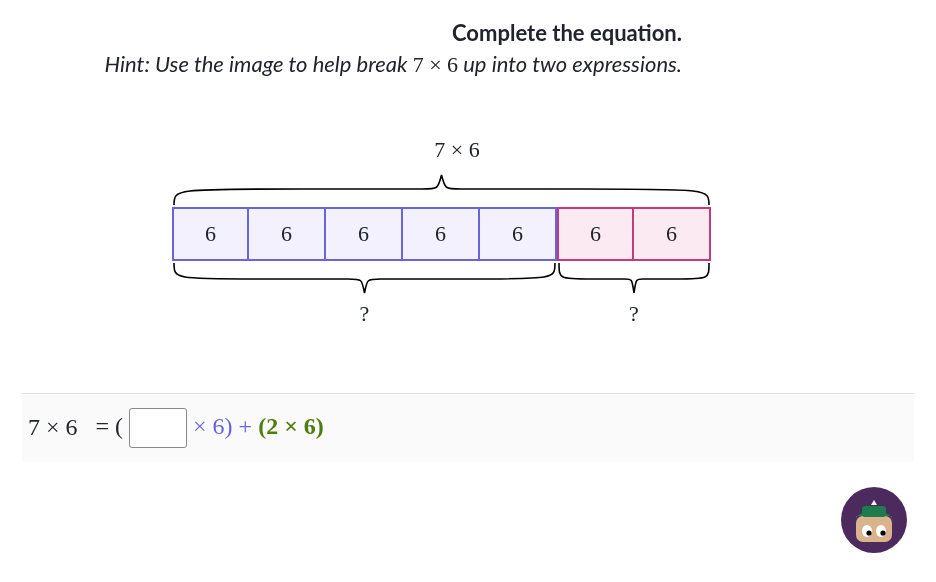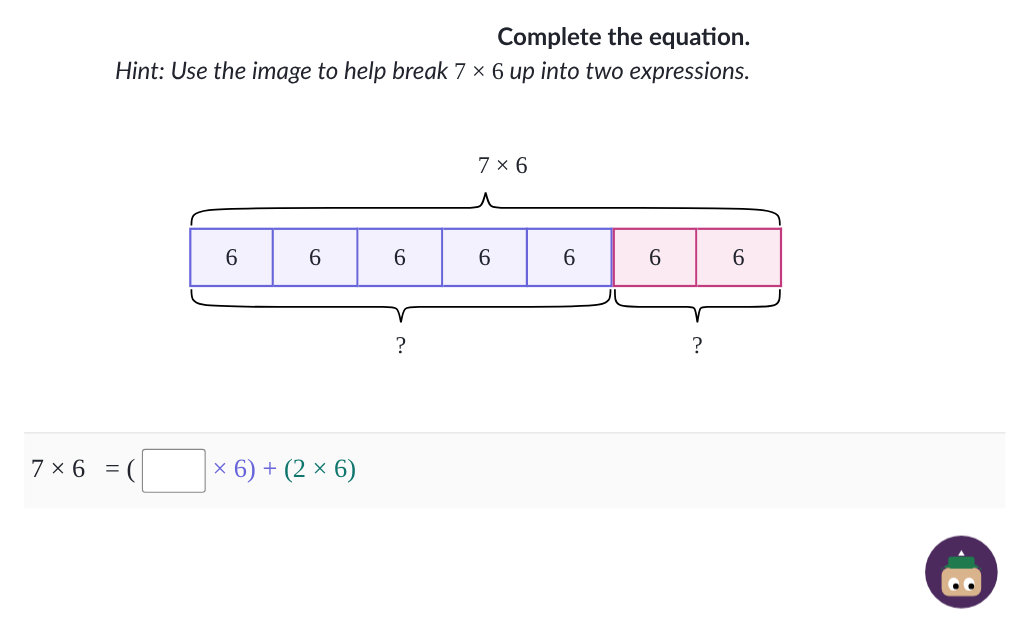--- a/index.html
+++ b/index.html
@@ -24,21 +24,21 @@
   .brace-bot-row { display: flex; margin-left: 150px; }
   .brace-bot { height: 36px; }
   .brace-bot svg { width: 100%; height: 100%; display: block; }
   .qrow { display: flex; margin-left: 150px; margin-top: 4px; }
   .q { text-align: center; font-size: 22px; }
 
   .eq-area { margin-top: 66px; border-top: 1px solid #e2e2e2; background: #fafafa; padding: 14px 0 14px 0; display: flex; align-items: center; font-size: 24px; gap: 18px; }
   .eq-area .lhs { padding-left: 6px; }
   .eq-input { width: 58px; height: 40px; border: 1px solid #888; border-radius: 3px; background: #fff; text-align: center; font-size: 18px; font-family: serif; }
   .purple-txt { color: #6865db; }
-  .pink-txt { color: #0f766e; }
+  .pink-txt { color: #4d7c0f; font-weight: bold; }
 
   .avatar { position: fixed; right: 28px; bottom: 28px; width: 68px; height: 68px; }
 </style>
 </head>
 <body>
 
 <div class="prompt">
   <span class="bold">Complete the equation.</span><br>
   <span class="hint">
     <span>Hint: Use the image to help break </span><span class="math">7 × 6</span><span> up into two expressions.</span>

